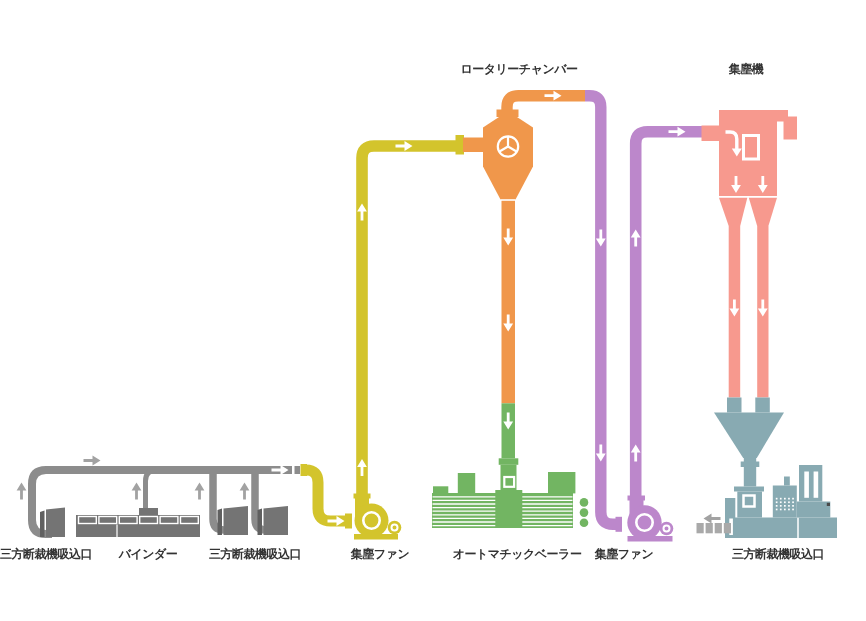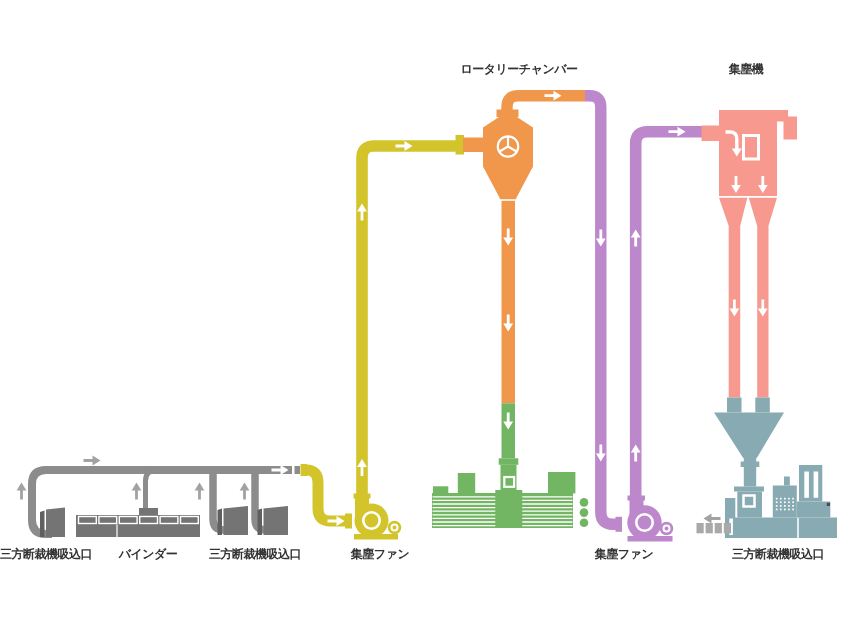--- a/index.html
+++ b/index.html
@@ -239,16 +239,17 @@
     <circle class="f-green" cx="584" cy="522.8" r="4.3"></circle>
   </g>
 </svg>
 
 <div class="lbl" style="left:519px;top:61px">ロータリーチャンバー</div>
 <div class="lbl" style="left:746px;top:61px">集塵機</div>
 <div class="lbl" style="left:46px;top:546px">三方断裁機吸込口</div>
 <div class="lbl" style="left:148px;top:546px">バインダー</div>
 <div class="lbl" style="left:255px;top:546px">三方断裁機吸込口</div>
 <div class="lbl" style="left:380px;top:546px">集塵ファン</div>
+<div class="lbl" style="left:517px;top:546px">オートマチックベーラー</div>
 <div class="lbl" style="left:624px;top:546px">集塵ファン</div>
 <div class="lbl" style="left:778px;top:546px">三方断裁機吸込口</div>
 
 </div>
 
 </body></html>

